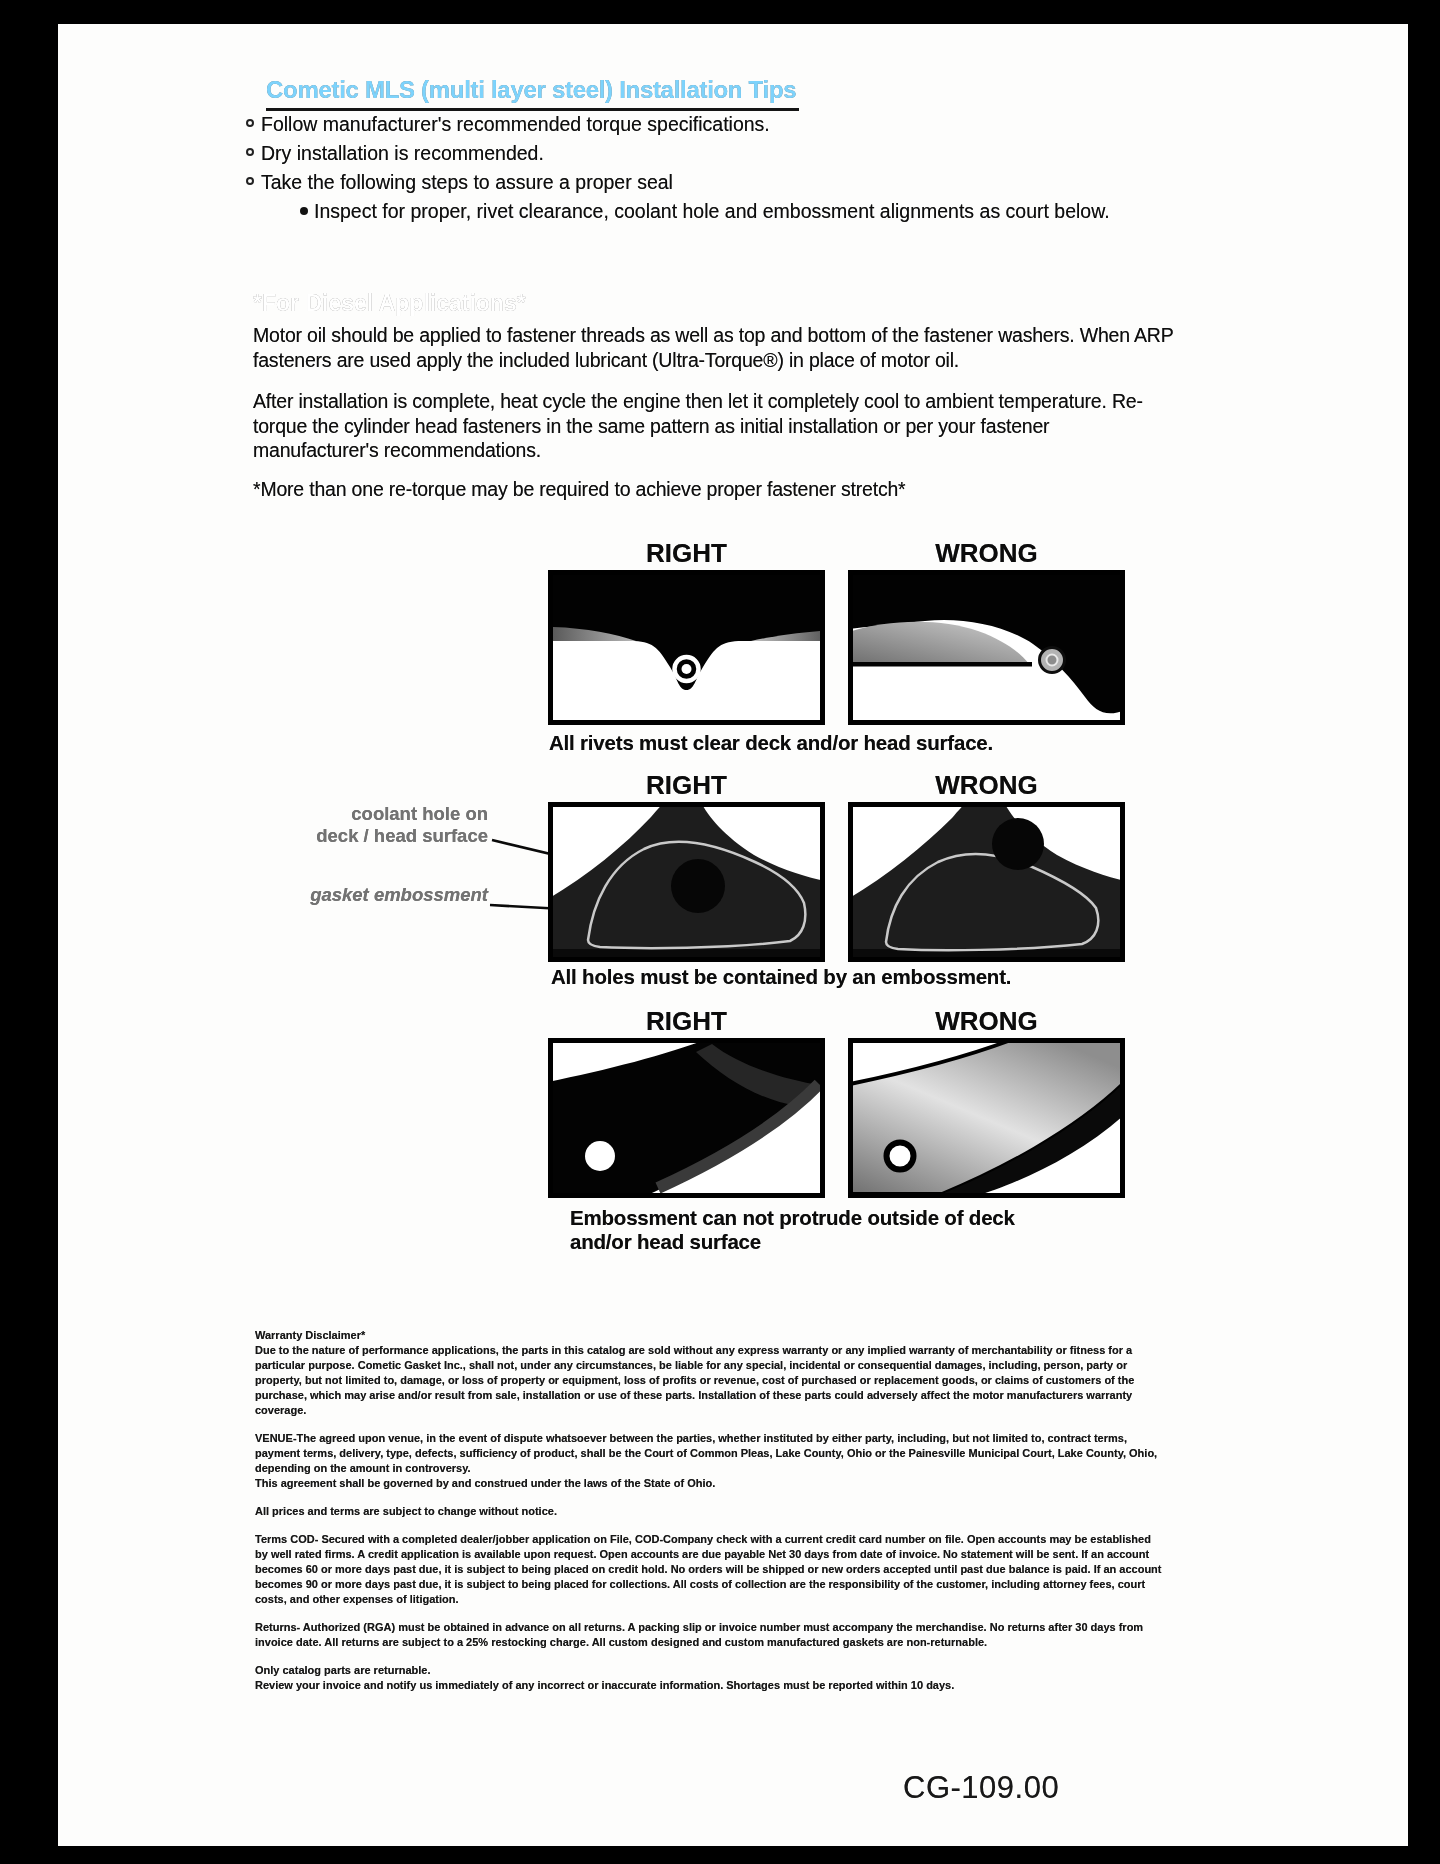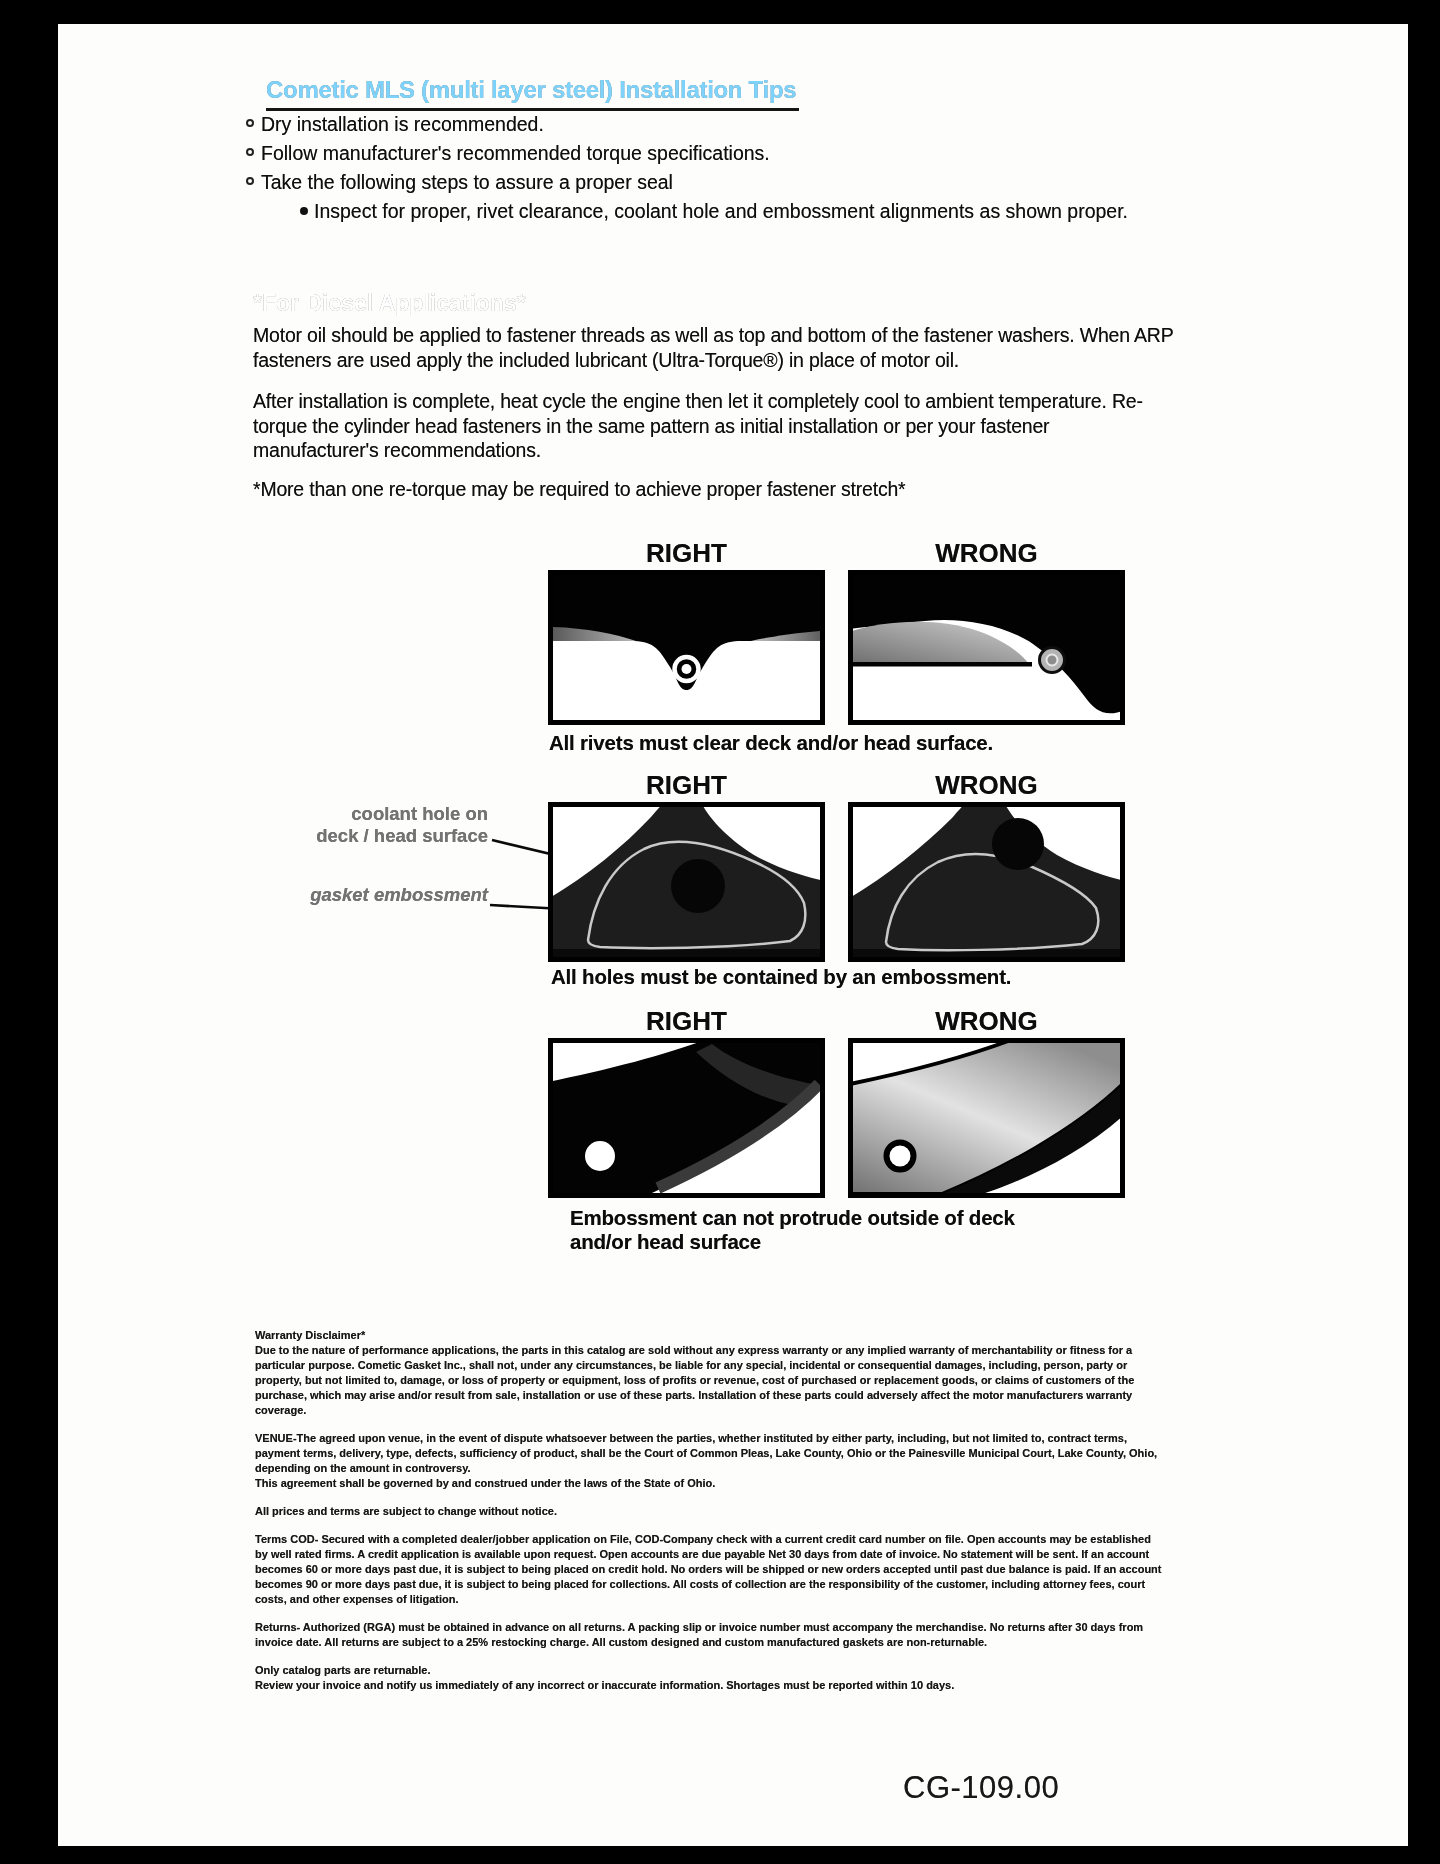--- a/index.html
+++ b/index.html
@@ -49,33 +49,33 @@
 </head>
 <body>
 
 <div class="paper scanline"></div>
 
 <div class="abs doc-title scanline">Cometic MLS (multi layer steel) Installation Tips</div>
 
 <div class="abs bullets scanline">
   <div class="b-row">
     <span class="ring"></span>
-    <span>Dry installation is recommended.</span>
+    <span>Follow manufacturer's recommended torque specifications.</span>
   </div>
   <div class="b-row">
     <span class="ring"></span>
-    <span>Follow manufacturer's recommended torque specifications.</span>
+    <span>Dry installation is recommended.</span>
   </div>
   <div class="b-row">
     <span class="ring"></span>
     <span>Take the following steps to assure a proper seal</span>
   </div>
   <div class="b-row sub">
     <span class="dot"></span>
-    <span>Inspect for proper, rivet clearance, coolant hole and embossment alignments as shown proper.</span>
+    <span>Inspect for proper, rivet clearance, coolant hole and embossment alignments as court below.</span>
   </div>
 </div>
 
 <div class="abs section-head scanline" style="left:253px; top:290px;">*For Diesel Applications*</div>
 <div class="abs body-par scanline" style="left:253px; top:323px;">Motor oil should be applied to fastener threads as well as top and bottom of the fastener washers.  When ARP fasteners are used apply the included lubricant (Ultra-Torque®) in place of motor oil.</div>
 <div class="abs body-par scanline" style="left:253px; top:389px;">After installation is complete, heat cycle the engine then let it completely cool to ambient temperature.  Re-torque the cylinder head fasteners in the same pattern as initial installation or per your fastener manufacturer's recommendations.</div>
 <div class="abs body-par scanline" style="left:253px; top:477px;">*More than one re-torque may be required to achieve proper fastener stretch*</div>
 
 <div class="abs fig-label scanline" style="left:548px; top:538px;">RIGHT</div>
 <div class="abs fig-label scanline" style="left:848px; top:538px;">WRONG</div>

